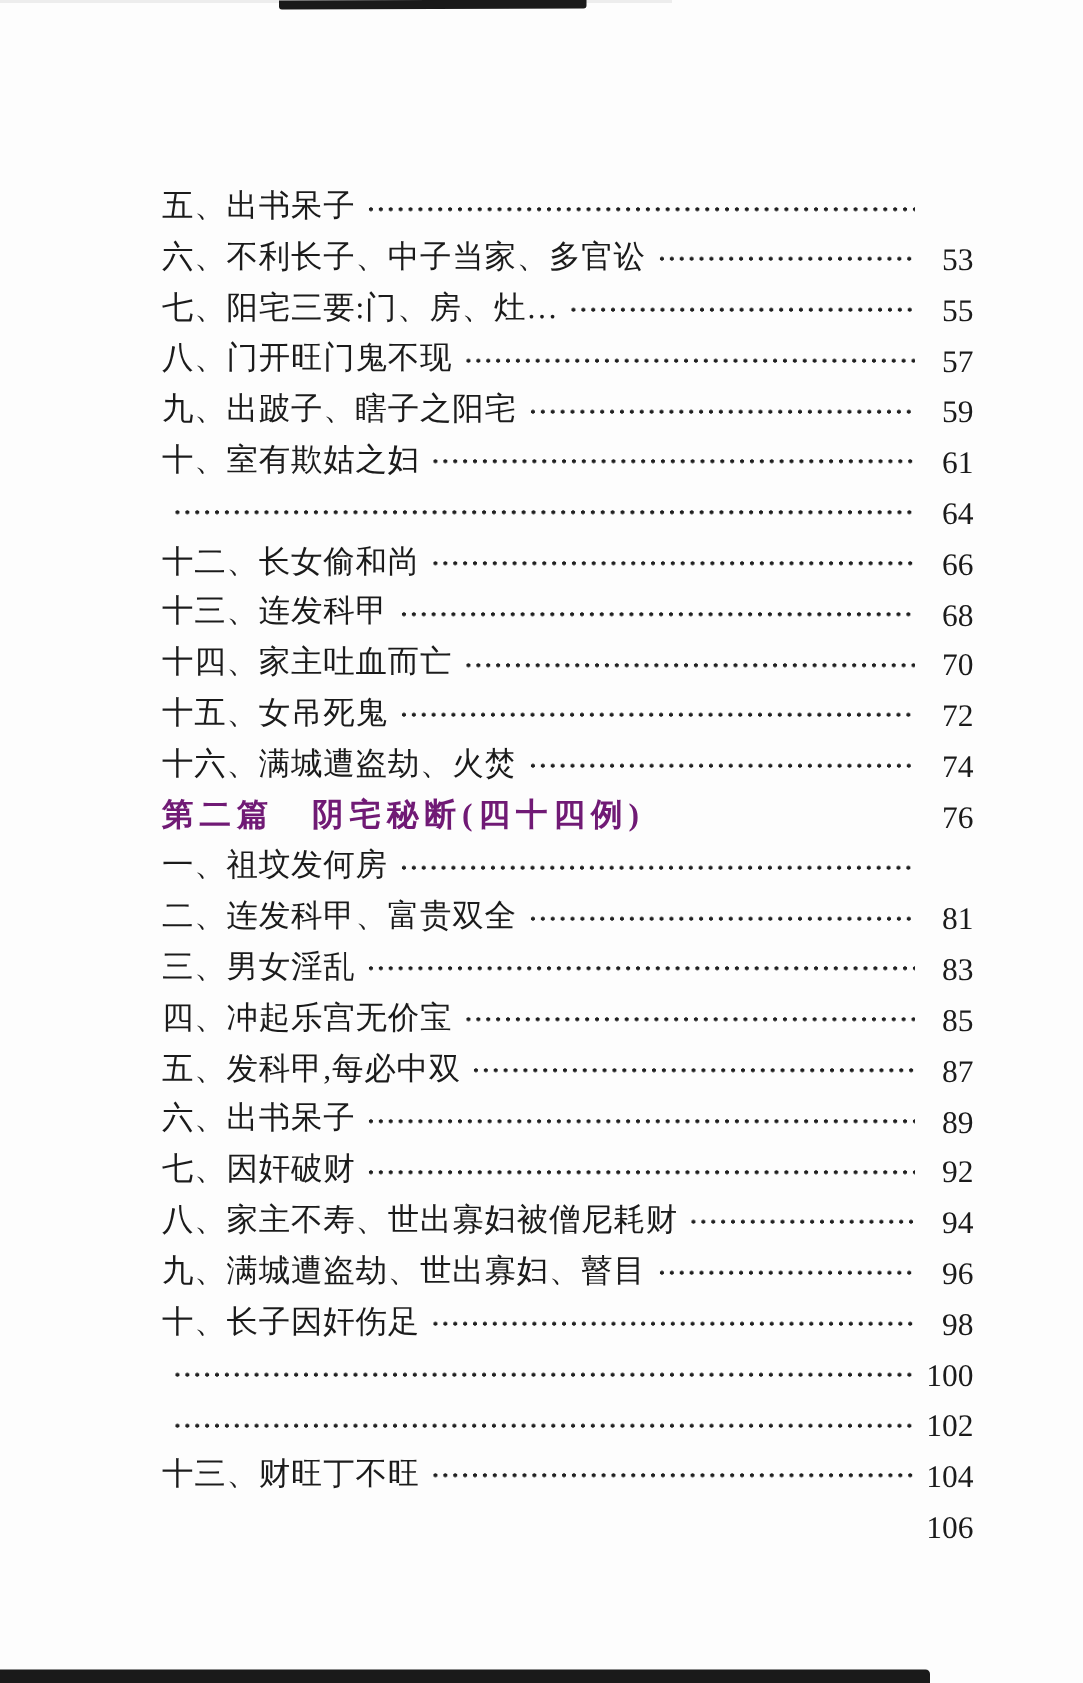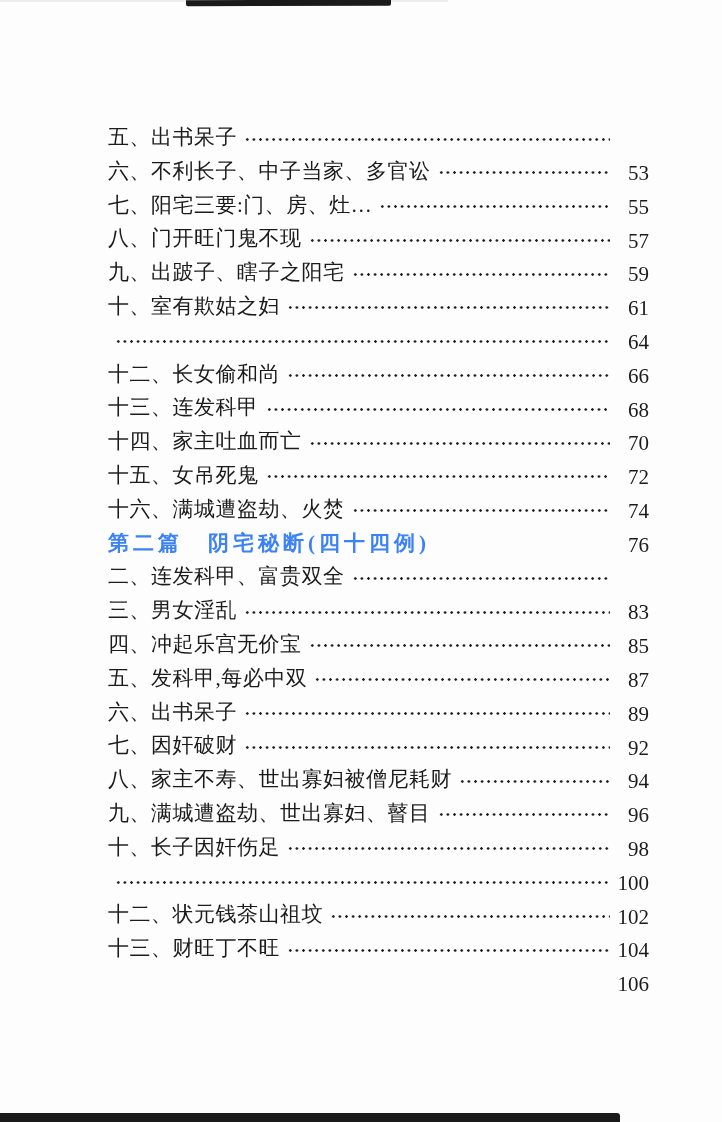--- a/index.html
+++ b/index.html
@@ -63,21 +63,21 @@
   }
   .header-row {
     display: flex;
     height: 33.8px;
     line-height: 33.8px;
   }
   .header-text {
     font-weight: bold;
     font-size: 21px;
     letter-spacing: 4px;
-    color: #3b82f6;
+    color: #701a75;
   }
 </style>
 </head>
 <body>
 
 <div class="page">
 
   <div class="scan-hairline-top"></div>
   <div class="scan-bar-top"></div>
 
@@ -156,20 +156,25 @@
           <span class="pageno">76</span>
         </div>
       </div>
 
     <div class="header-row">
       <span class="header-text">第二篇　阴宅秘断(四十四例)</span>
     </div>
 
     <div>
 
+        <div class="row">
+          <span class="title">一、祖坟发何房</span>
+          <span class="dots"></span>
+          <span class="pageno">81</span>
+        </div>
 
         <div class="row">
           <span class="title">二、连发科甲、富贵双全</span>
           <span class="dots"></span>
           <span class="pageno">83</span>
         </div>
 
         <div class="row">
           <span class="title">三、男女淫乱</span>
           <span class="dots"></span>
@@ -217,21 +222,20 @@
           <span class="dots"></span>
           <span class="pageno">100</span>
         </div>
 
         <div class="row">
           <span class="dots"></span>
           <span class="pageno">102</span>
         </div>
 
         <div class="row">
-          <span class="title">十二、状元钱茶山祖坟</span>
           <span class="dots"></span>
           <span class="pageno">104</span>
         </div>
 
         <div class="row">
           <span class="title">十三、财旺丁不旺</span>
           <span class="dots"></span>
           <span class="pageno">106</span>
         </div>
       </div>

